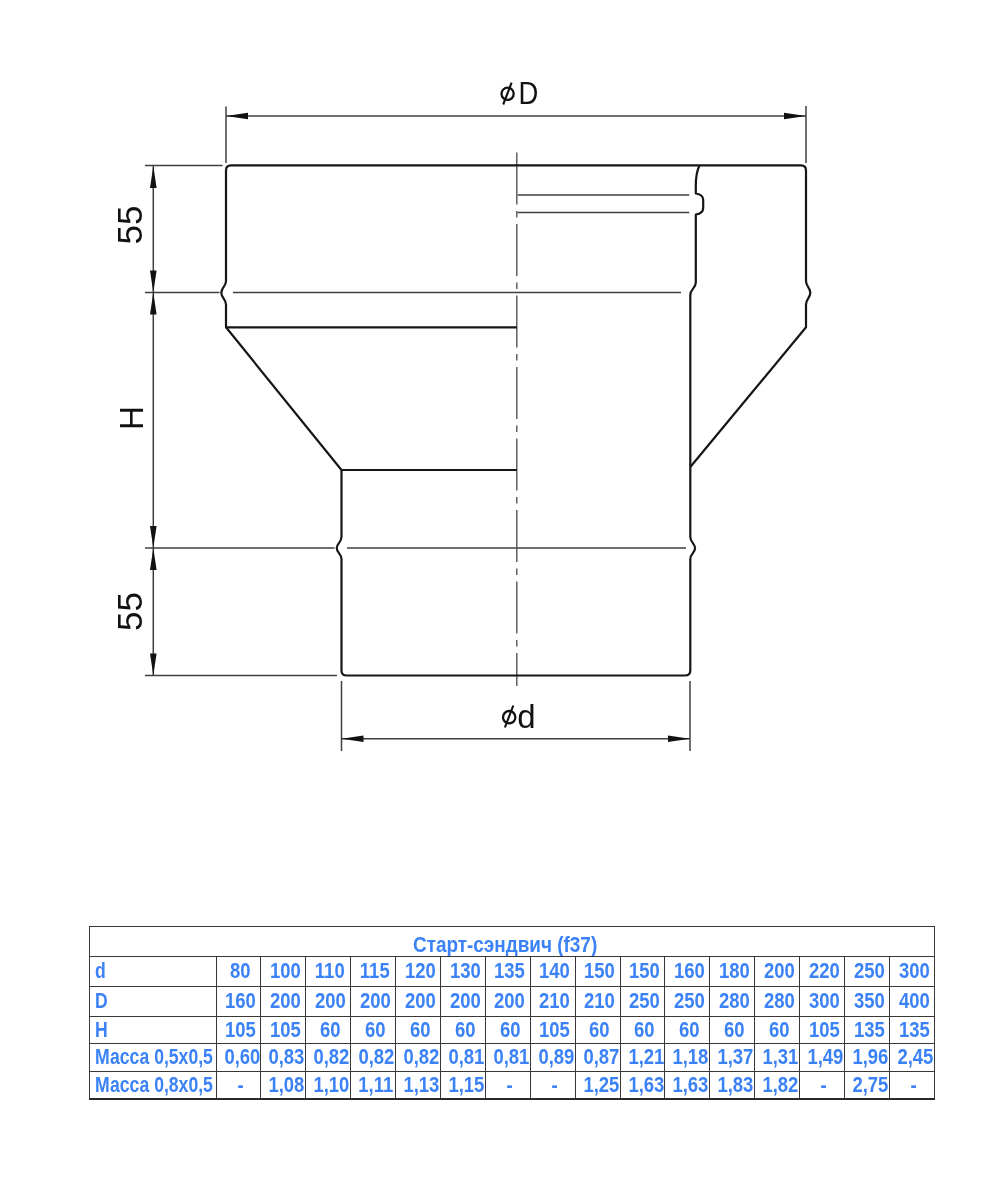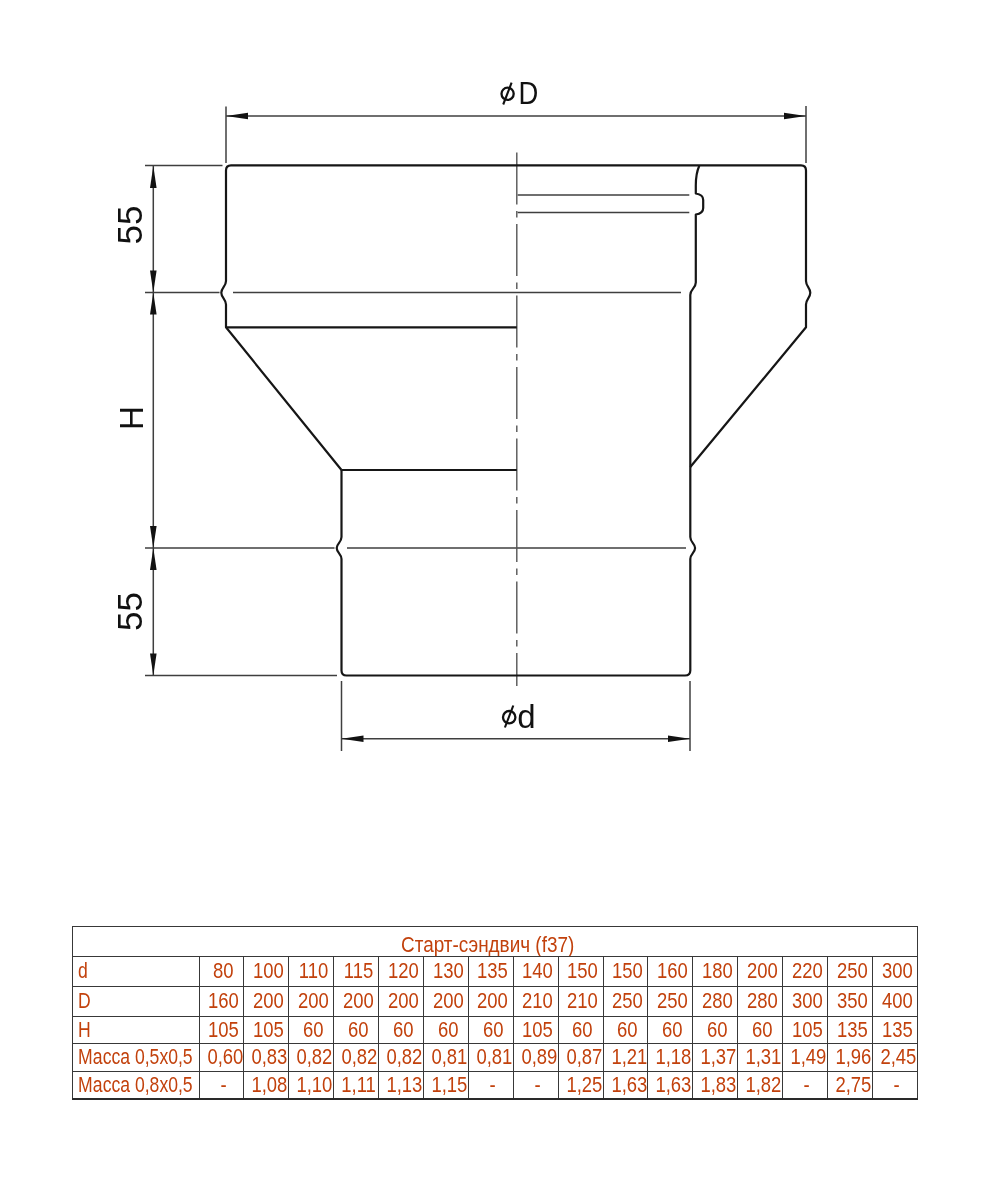--- a/index.html
+++ b/index.html
@@ -1,18 +1,18 @@
 <!DOCTYPE html>
 <html><head>
 <meta charset="utf-8">
 <style>
 html,body{margin:0;padding:0;background:#fff;}
 body{width:995px;height:1200px;position:relative;font-family:"Liberation Sans",sans-serif;}
 #draw{position:absolute;left:0;top:0;}
-table{position:absolute;left:72px;top:925.5px;border-collapse:collapse;table-layout:fixed;width:845px;color:#c2410c;}
+table{position:absolute;left:89px;top:925.5px;border-collapse:collapse;table-layout:fixed;width:845px;color:#3b82f6;font-weight:bold;}
 td{border:1px solid #383838;font-size:22px;text-align:center;padding:0 0 0 4px;overflow:hidden;white-space:nowrap;}
 td .s{display:inline-block;transform:scaleX(0.84);transform-origin:50% 50%;}
 td.lbl{text-align:left;padding:0;}
 td.lbl .s{transform:scaleX(0.80);transform-origin:0 50%;margin-left:5px;}
 </style>
 </head>
 <body>
 <svg id="draw" width="995" height="1200" viewBox="0 0 995 1200">
 
   <g stroke="#3f3f3f" stroke-width="1.5" fill="none">

